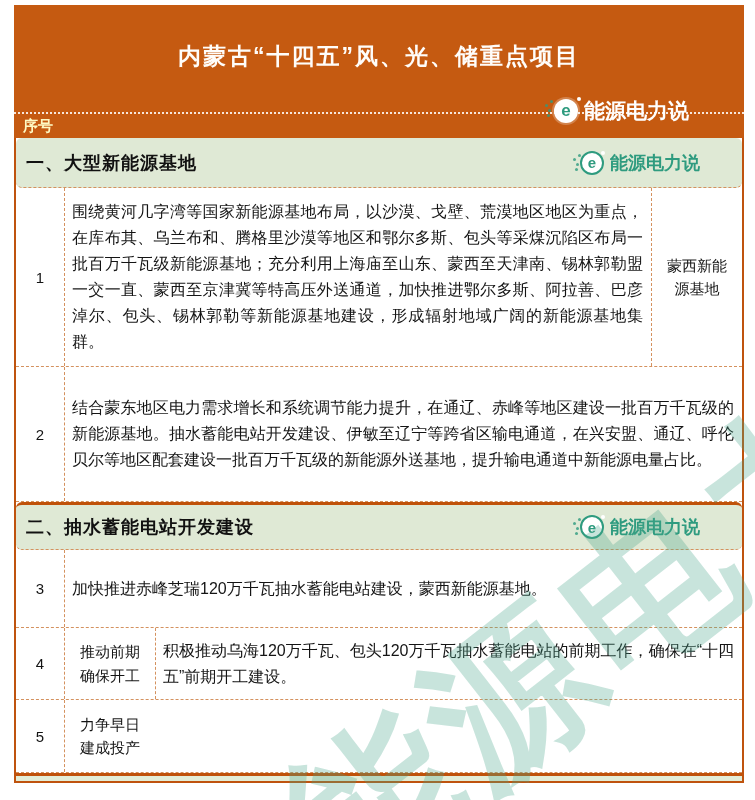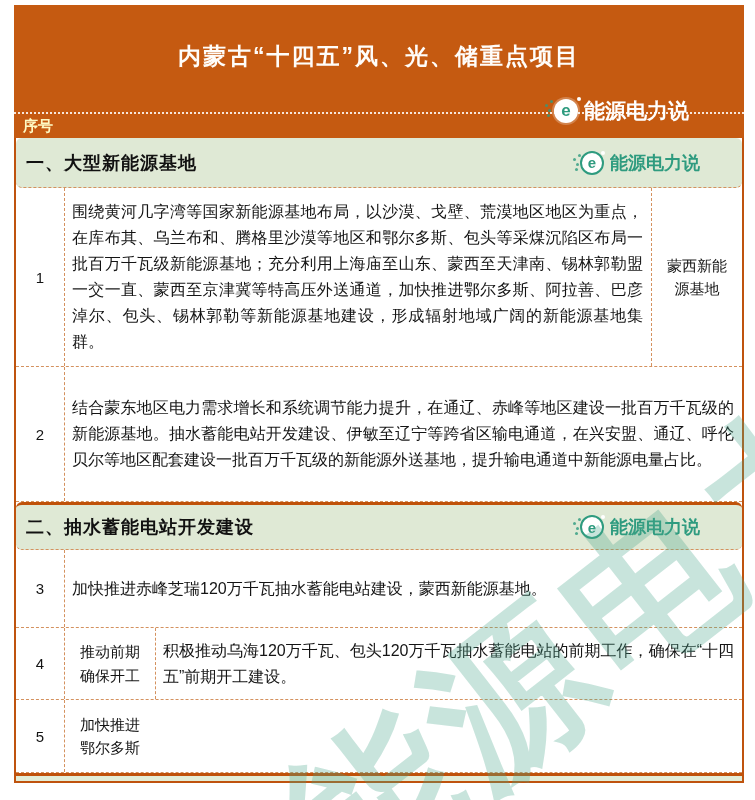--- a/index.html
+++ b/index.html
@@ -151,21 +151,21 @@
       </div>
 
       <div class="row r4">
         <div class="cell c-no">4</div>
         <div class="cell c-cat">推动前期确保开工</div>
         <div class="cell c-proj">积极推动乌海120万千瓦、包头120万千瓦抽水蓄能电站的前期工作，确保在“十四五”前期开工建设。</div>
       </div>
 
       <div class="row r5">
         <div class="cell c-no">5</div>
-        <div class="cell c-cat">加快推进鄂尔多斯</div>
+        <div class="cell c-cat">力争早日建成投产</div>
       </div>
 
       <div class="bottom-strip"></div>
     </div>
   </div>
 
   <div class="watermark">能源电力说</div>
 </div>
 
 </body></html>

